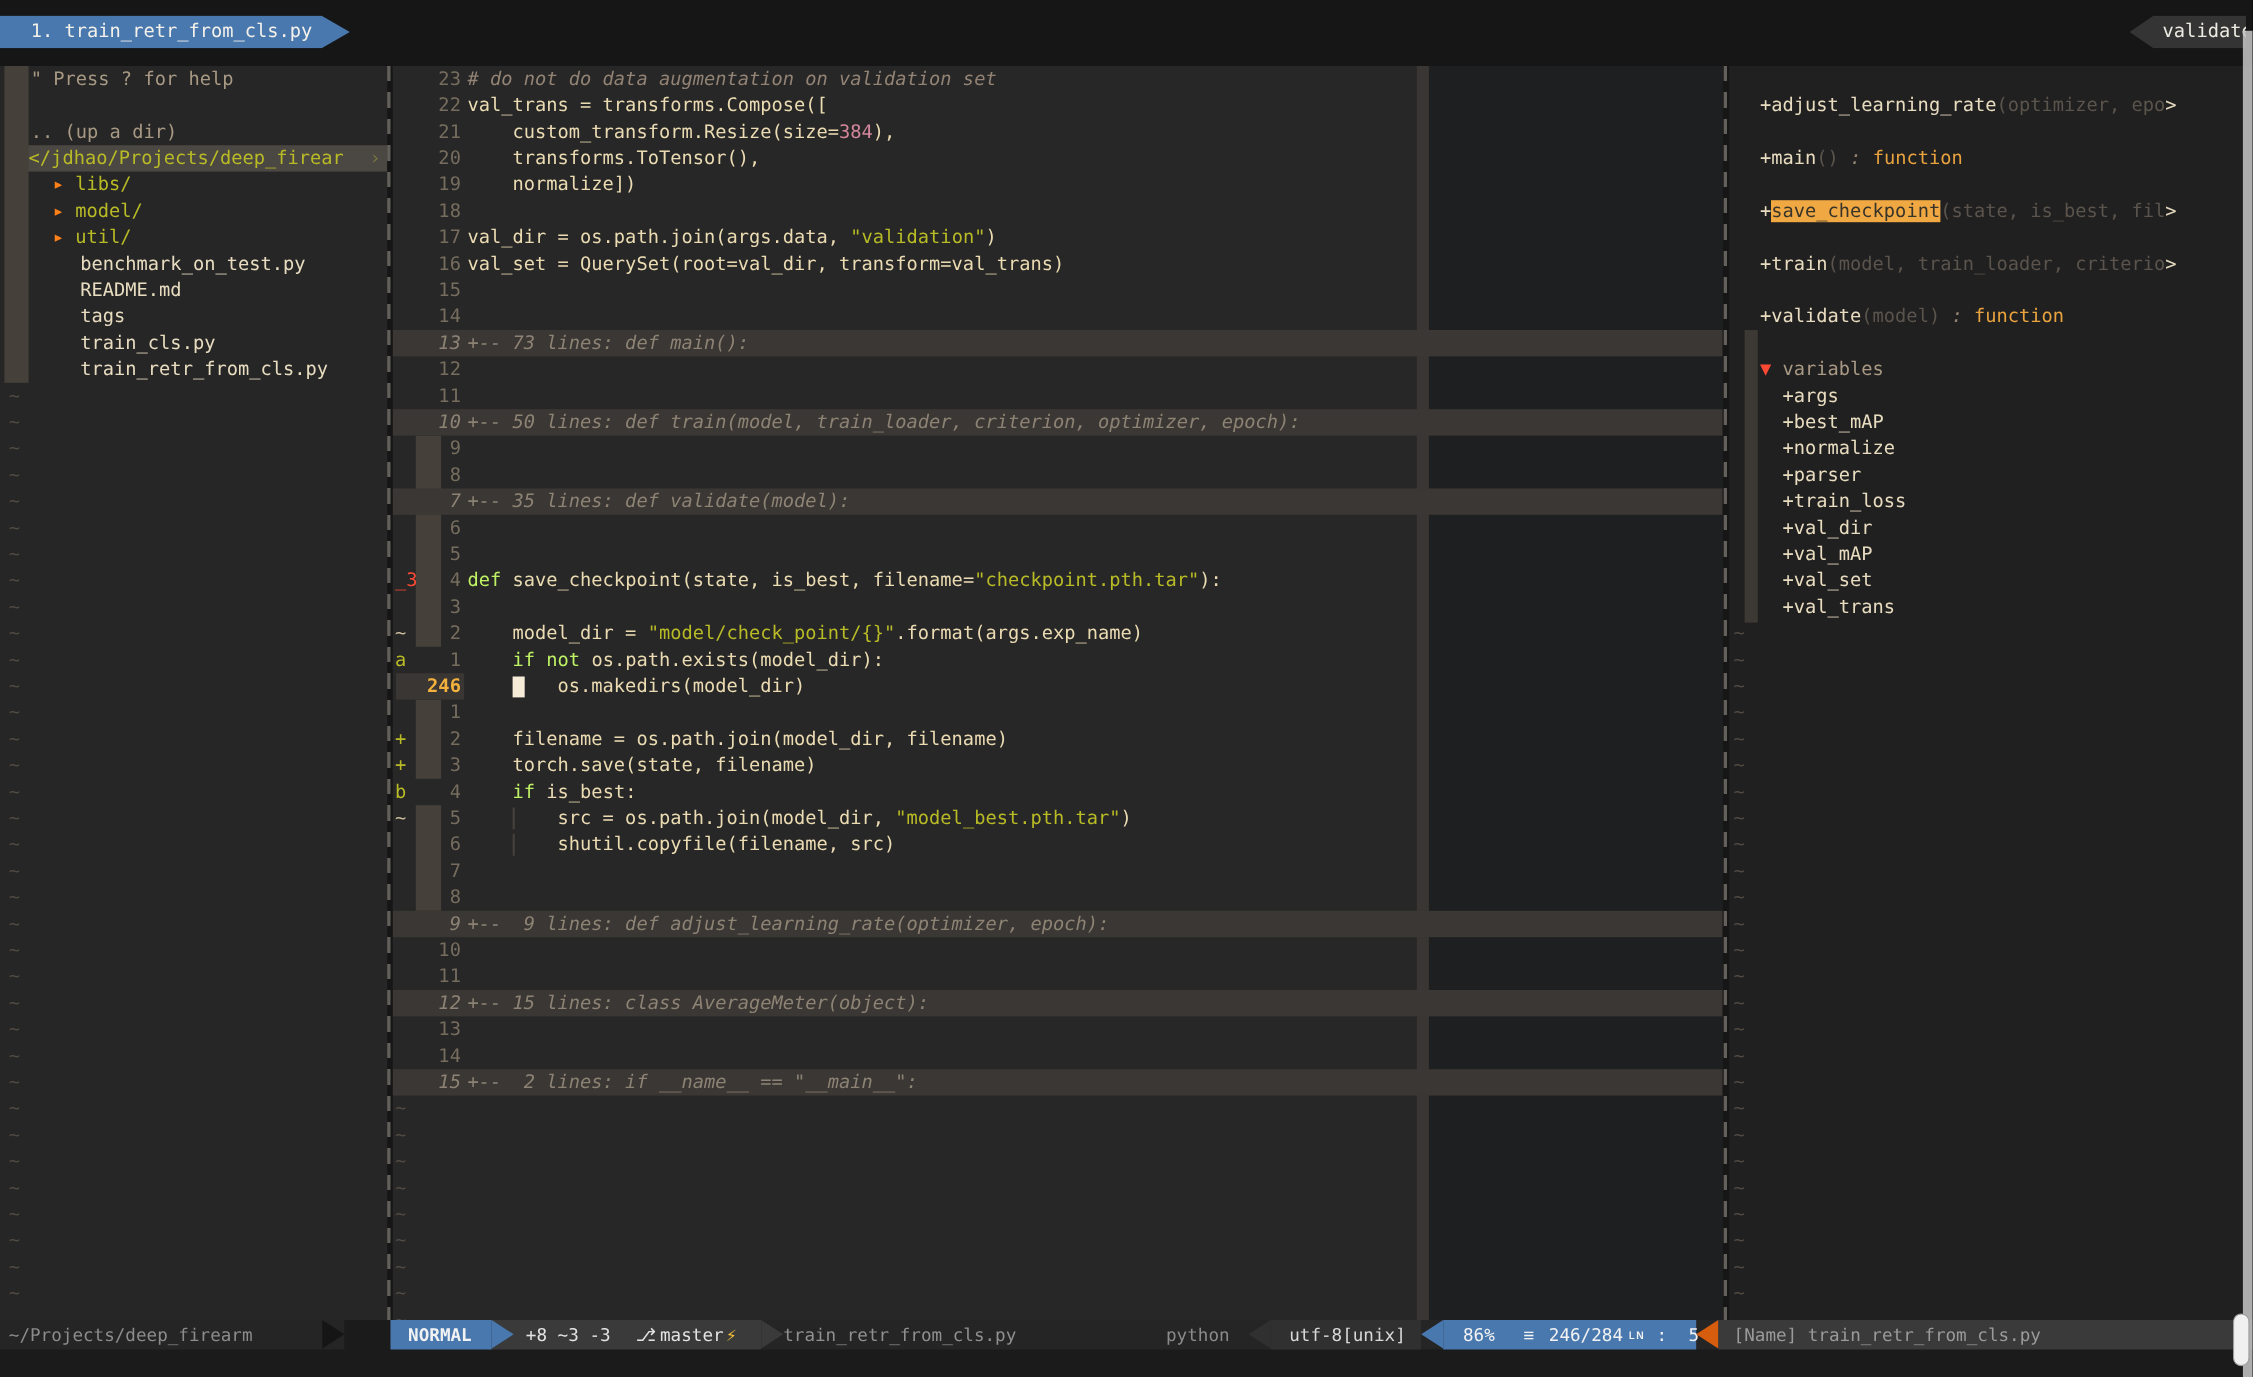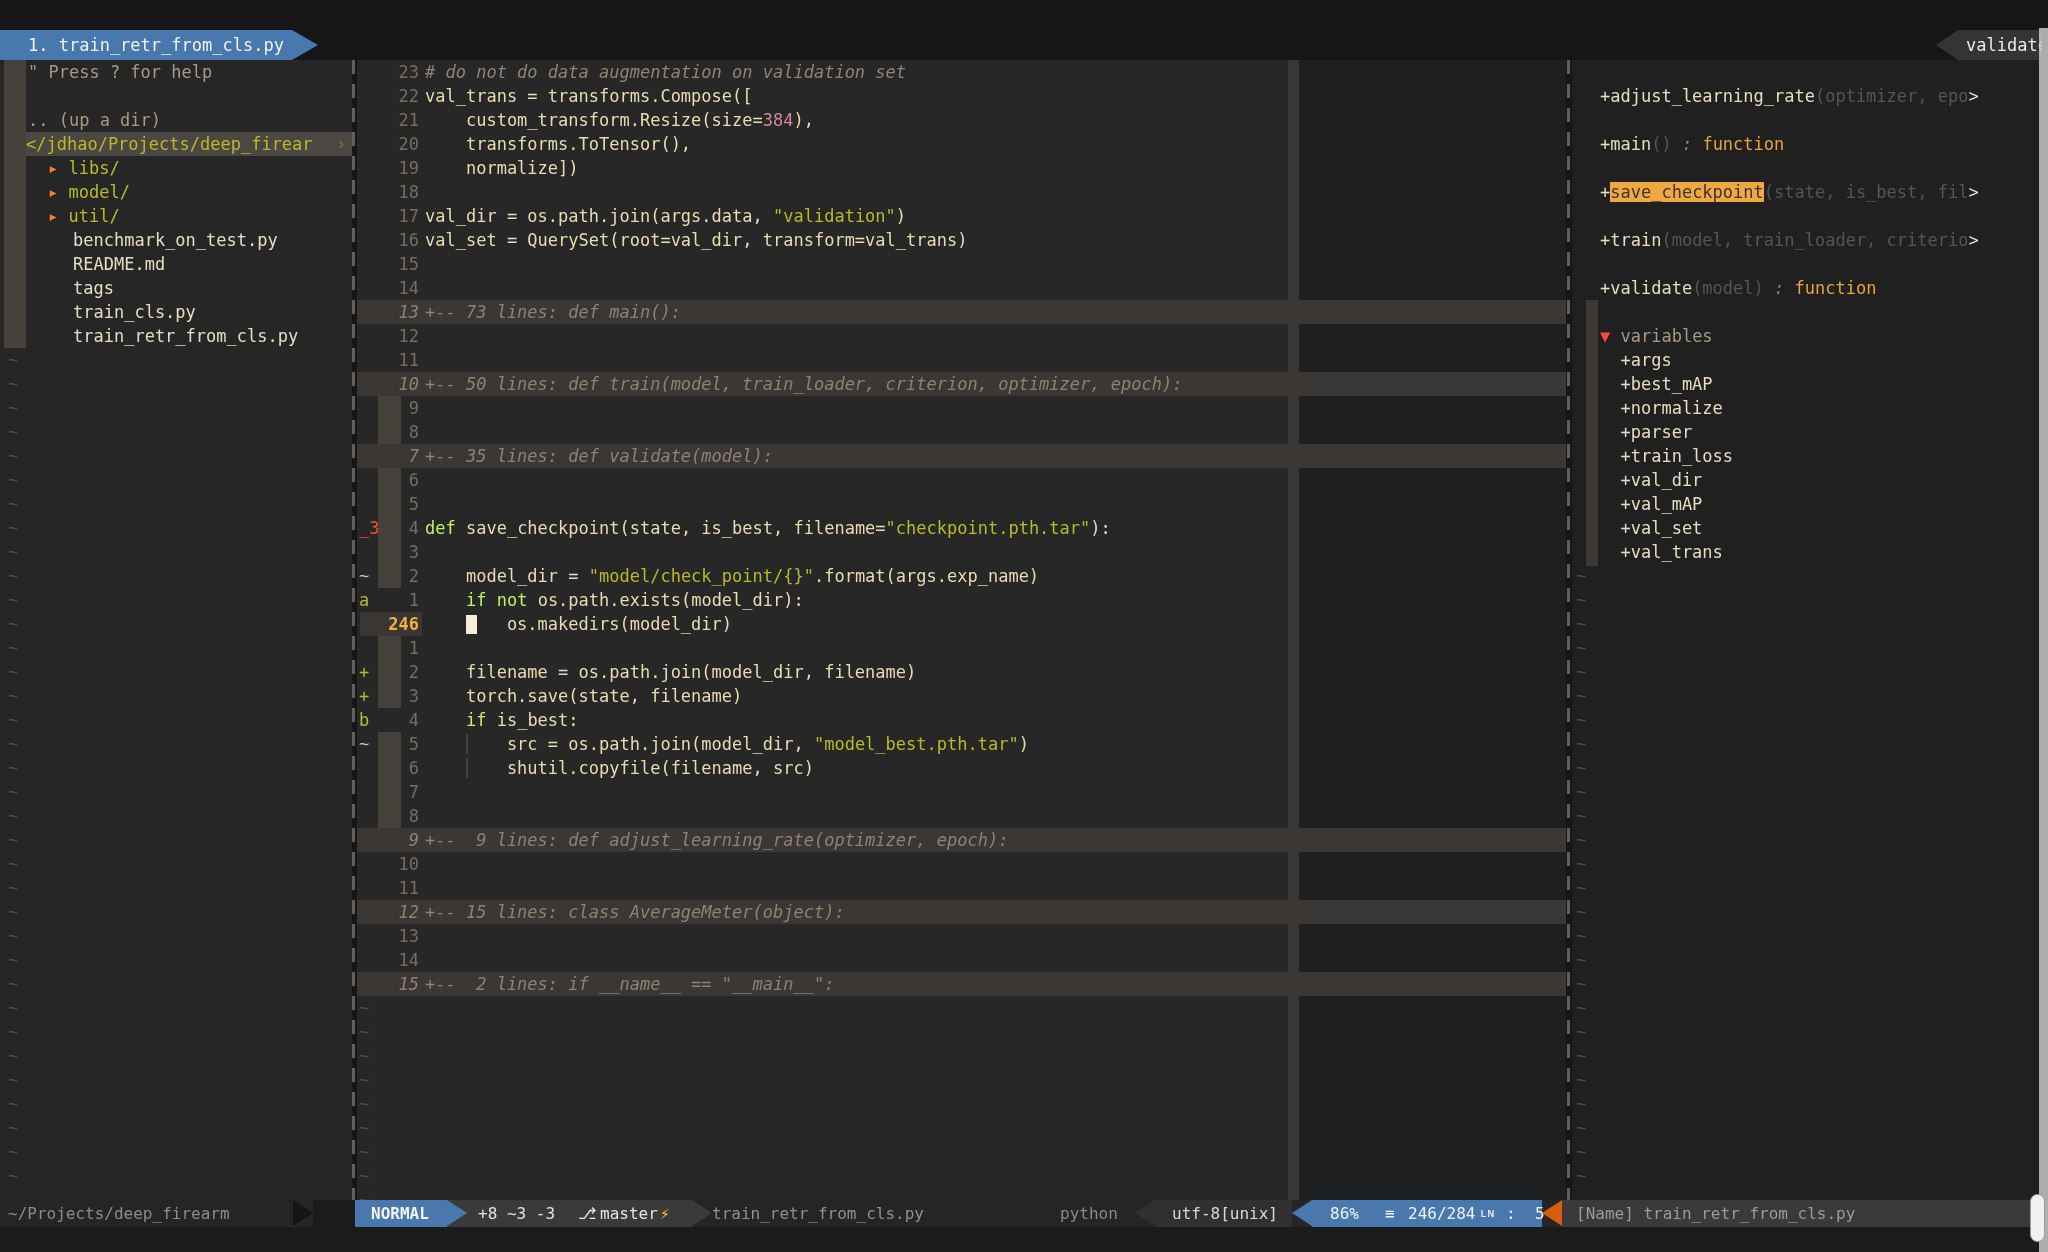--- a/index.html
+++ b/index.html
@@ -15,21 +15,21 @@
   #light-close{left:10px;background:#ff5f57;border:1px solid #e0443e;box-sizing:border-box;}
   #light-min{left:32px;background:#febc2e;border:1px solid #dea123;box-sizing:border-box;}
   #light-zoom{left:54px;background:#28c840;border:1px solid #1dad2b;box-sizing:border-box;}
   #win-title{position:absolute;left:70px;top:0;width:1980px;height:27px;line-height:27px;
              text-align:center;color:#3e3e3e;font-size:15px;font-weight:600;}
   #win-title span{margin:0 7px;}
   #win-shortcut{position:absolute;right:10px;top:0;height:27px;line-height:27px;color:#3e3e3e;
                 font-size:15px;font-weight:600;}
 
   
-  #tabline{position:absolute;left:0;top:28px;width:1840px;height:32px;background:#161616;}
+  #tabline{position:absolute;left:0;top:12px;width:1840px;height:32px;background:#161616;}
   #tab-active{position:absolute;left:0;top:2px;width:318px;height:30px;background:#4878ae;
               clip-path:polygon(0 0,292px 0,318px 50%,292px 100%,0 100%);
               color:#f4f1ea;font-size:17px;line-height:30px;}
   #tab-active span{margin-left:28px;}
   #buffers-seg{position:absolute;left:1936px;top:2px;width:106px;height:30px;background:#343434;
                clip-path:polygon(22px 0,100% 0,100% 100%,22px 100%,0 50%);
                color:#eceae2;font-size:17px;line-height:30px;}
   #buffers-seg span{margin-left:30px;}
 
   

